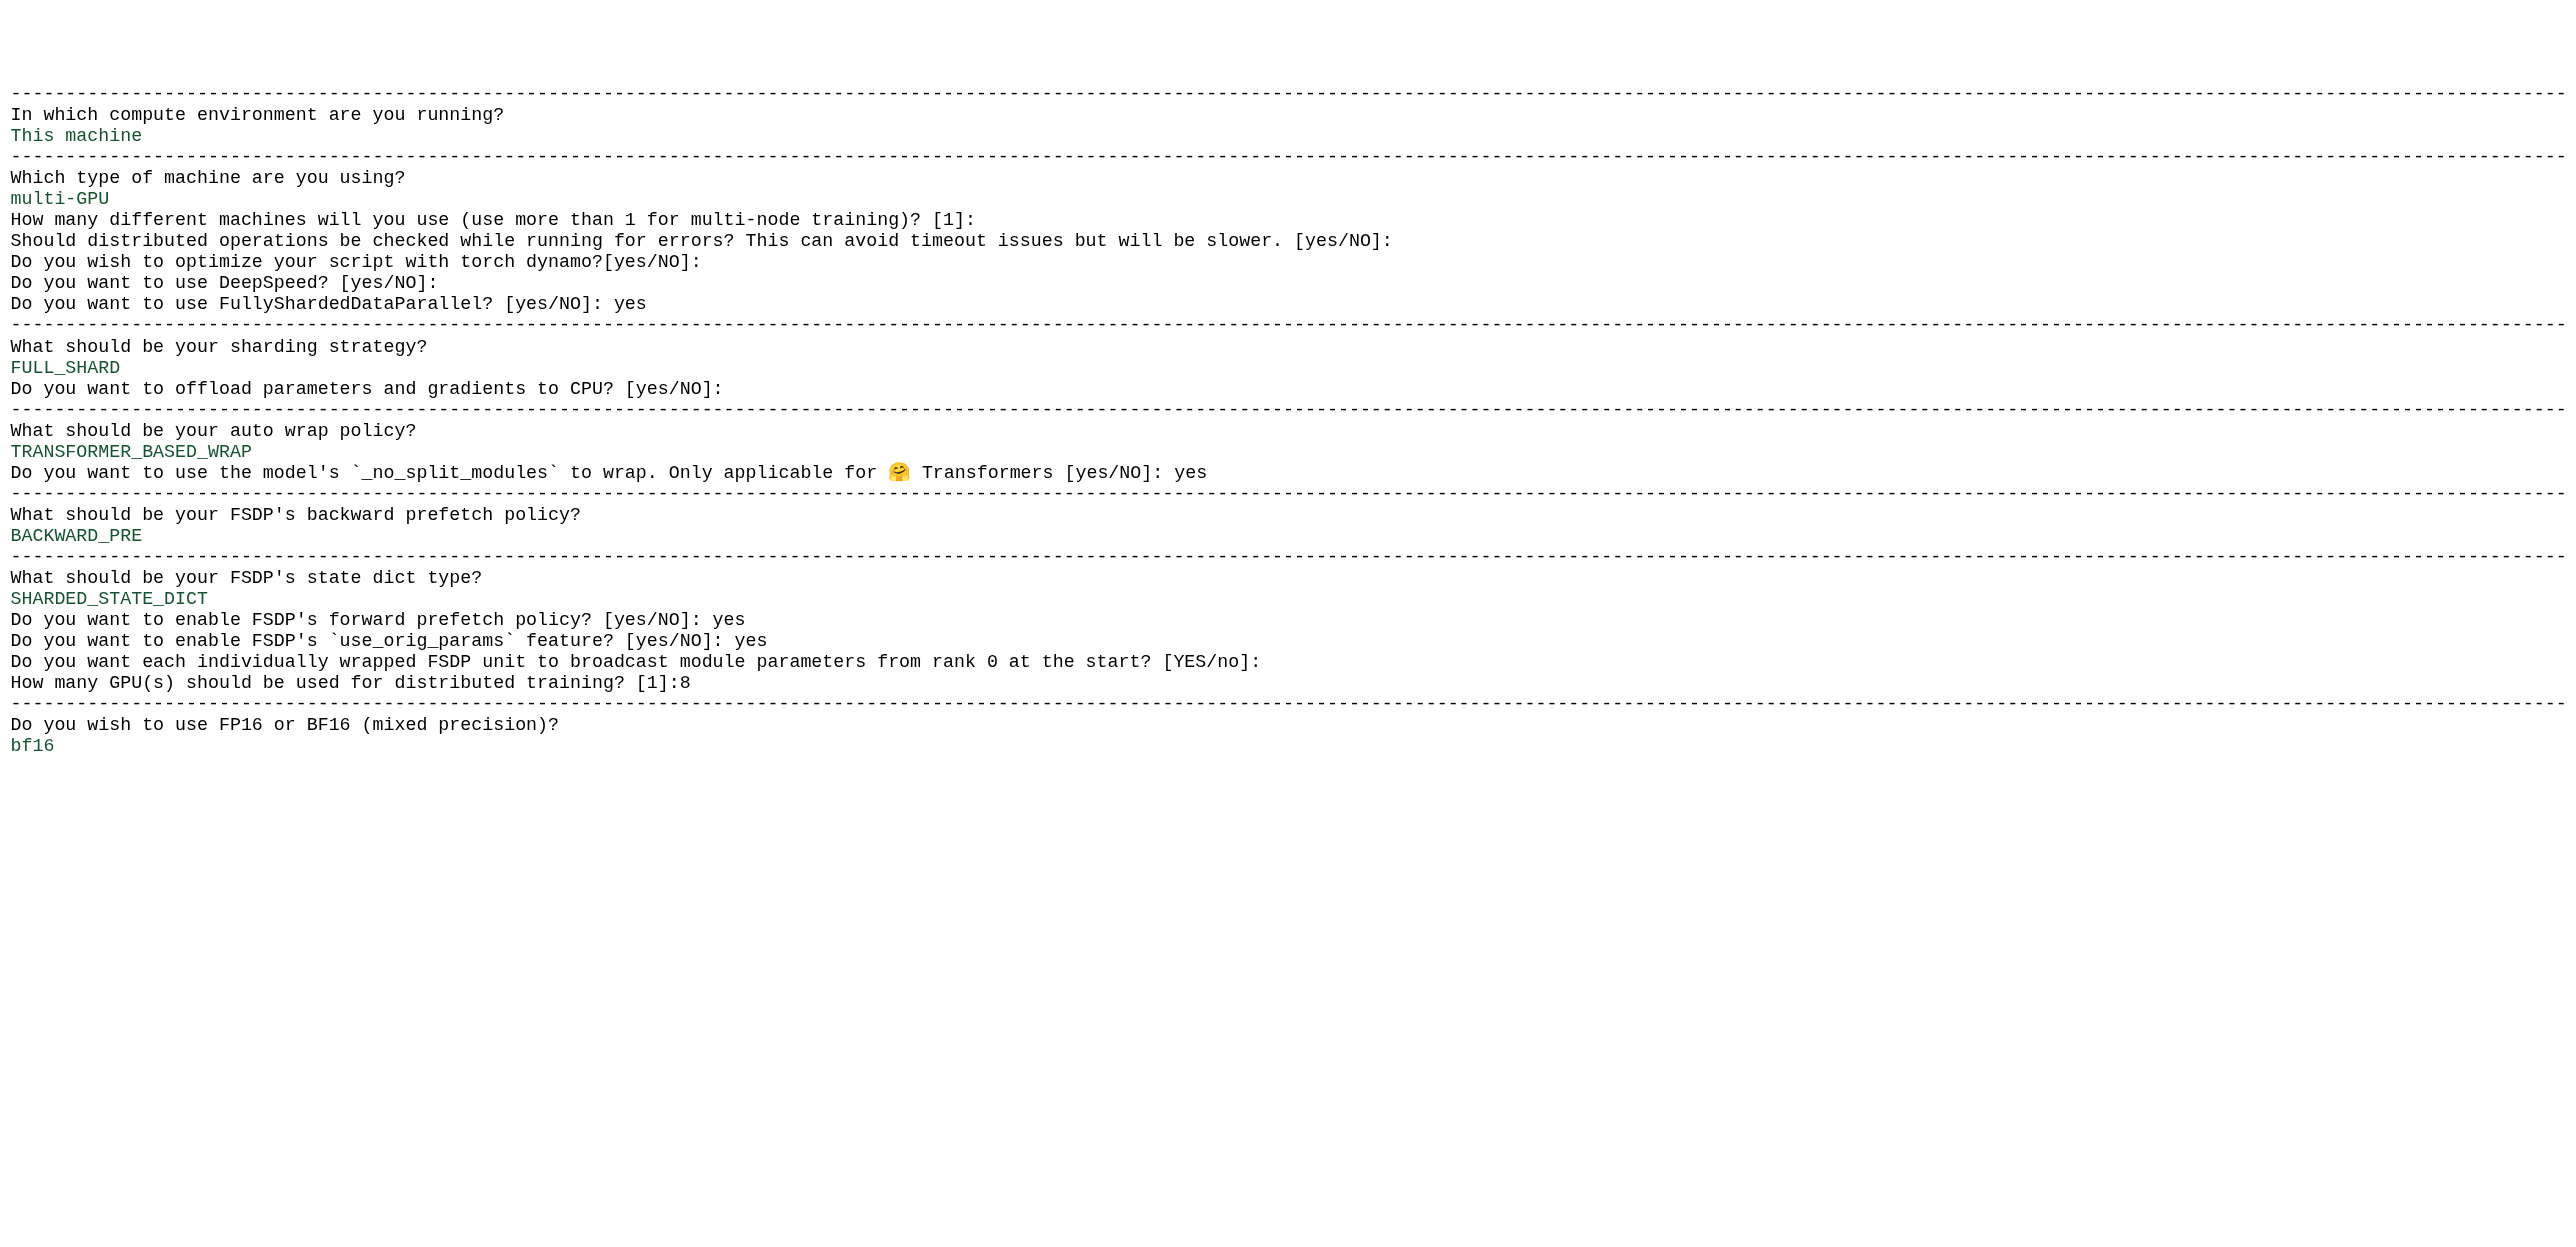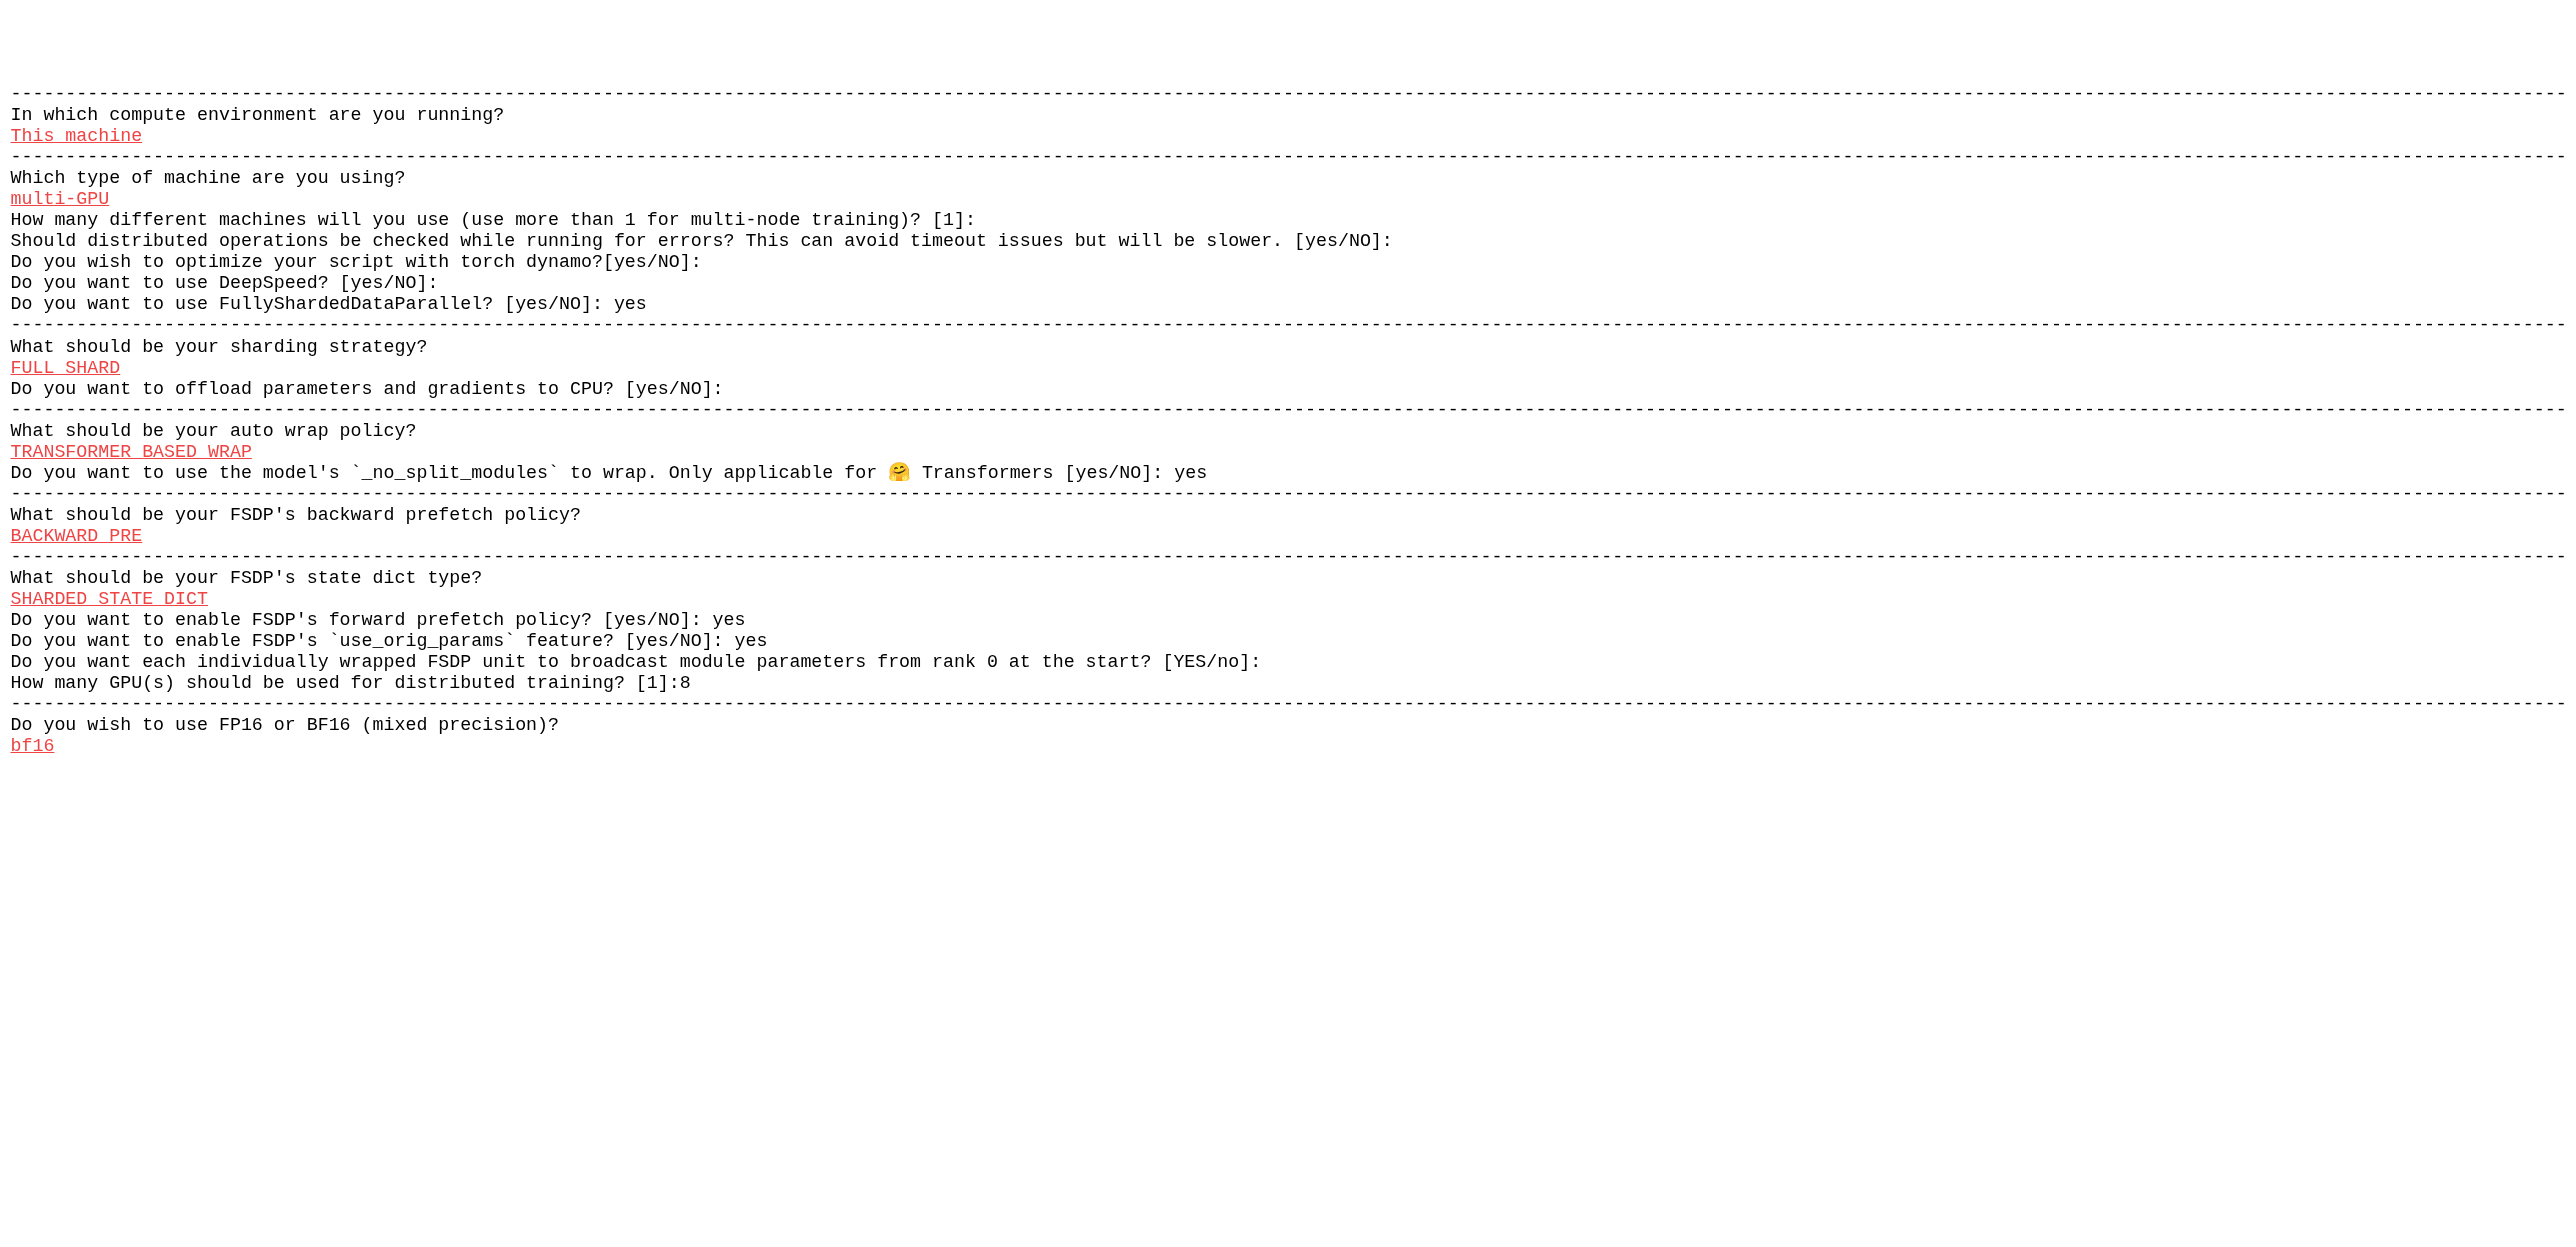--- a/index.html
+++ b/index.html
@@ -6,21 +6,21 @@
   body {
     background: #fff;
     font-family: "SF Mono", Menlo, Consolas, "Courier New", monospace;
     font-size: 18.3px;
     line-height: 1.15;
     color: #000;
     padding: 0 10.5px;
     white-space: pre;
     letter-spacing: 0;
   }
-  .green { color: #ef4444; text-decoration: underline; }
+  .green { color: #14532d; }
   .dashline {
     letter-spacing: 0;
     overflow: hidden;
     white-space: nowrap;
     width: 100%;
     color: #000;
   }
 </style>
 </head>
 <body>

